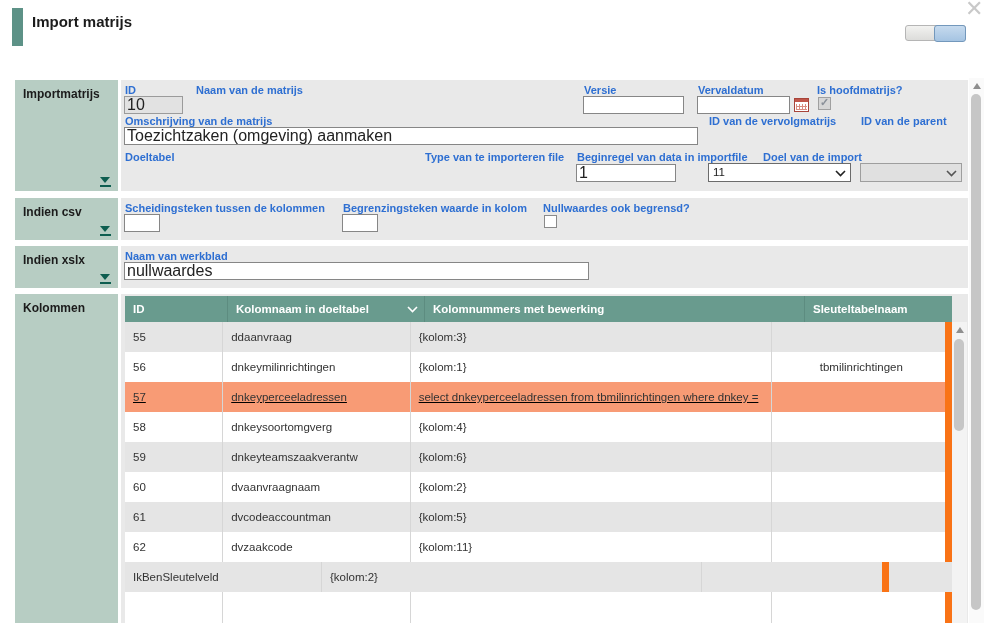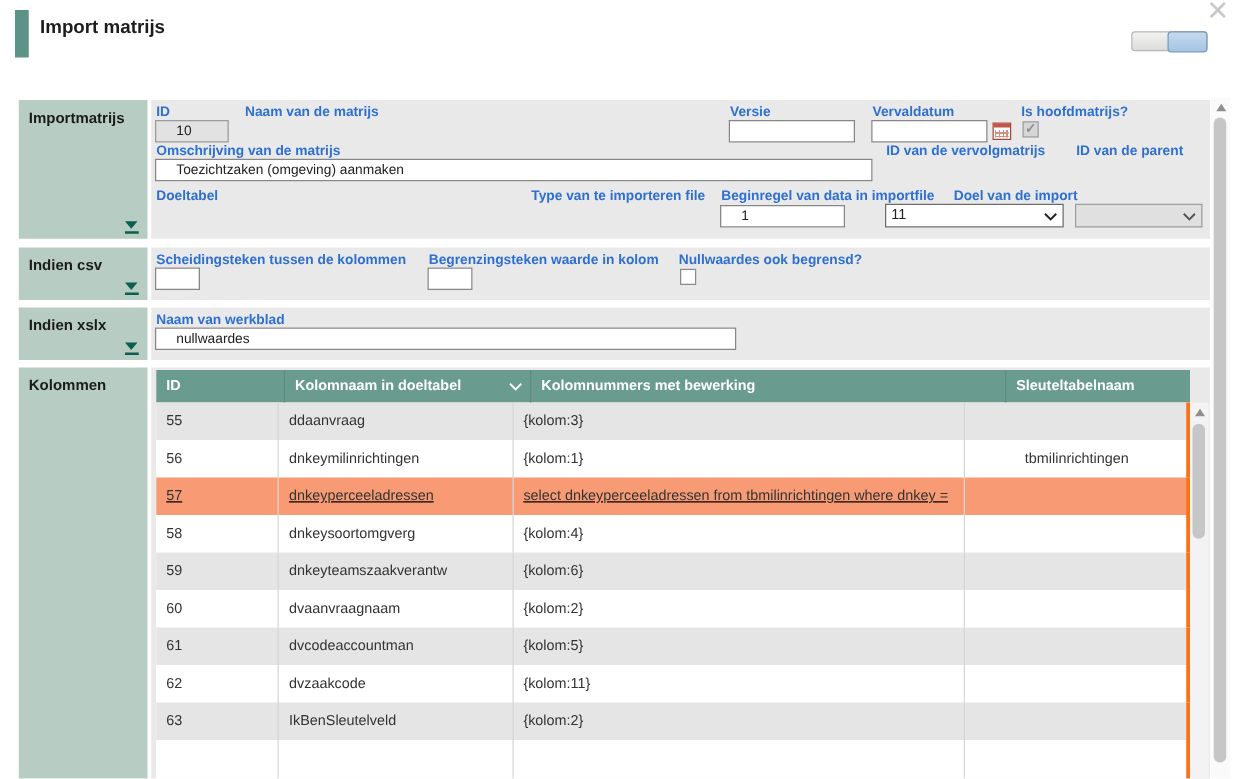--- a/index.html
+++ b/index.html
@@ -15,21 +15,21 @@
 
   
   .sec-label { position:absolute; left:15px; width:103px; background:#b7cdc3; font-size:12px; font-weight:bold; color:#1b1b1b; padding:7px 0 0 8px; }
   .sec-content { position:absolute; left:121px; width:847px; background:#e9e9e9; }
   .collapse-icon { position:absolute; right:7px; bottom:4px; width:11px; height:10px; cursor:pointer; }
   .collapse-icon::before { content:""; position:absolute; top:0; left:0; border-left:5.5px solid transparent; border-right:5.5px solid transparent; border-top:6px solid #0e5e50; }
   .collapse-icon::after { content:""; position:absolute; bottom:0; left:0; width:11px; height:2px; background:#0e5e50; }
 
   
   .lbl { position:absolute; font-size:11px; font-weight:bold; color:#2e6fd2; white-space:nowrap; }
-  .inp { position:absolute; height:18px; border:1px solid #868686; background:#fff; font-family:inherit; font-size:11px; color:#222; padding:1px 16px; }
+  .inp { position:absolute; height:18px; border:1px solid #868686; background:#fff; font-family:inherit; font-size:16px; color:#222; padding:1px 2px; }
   .inp.dis { background:#e2e2e2; border-color:#9b9b9b; }
   .sel { position:absolute; height:19px; border:1px solid #6b6b6b; background:#fff; font-size:11.5px; color:#222; padding:2px 18px 0 4px; white-space:nowrap; cursor:default;margin-top:36px; }
   .sel .chev { position:absolute; right:4px; top:6px; }
   .sel.dis { background:#e0e0e0; border-color:#9e9e9e; }
   .checkbox { position:absolute; width:13px; height:13px; border:1px solid #8a8a8a; background:#fff; }
   .checkbox.on { background:#d6d6d6; border-color:#a0a0a0; }
   .checkbox.on::after { content:"\2713"; position:absolute; top:-2px; left:1px; font-size:11px; font-weight:bold; color:#8a9099; }
   .cal { position:absolute; width:15px; height:14px; background:#fff; border:1px solid #a8453a; }
   .cal::before { content:""; position:absolute; top:0; left:0; right:0; height:3px; background:#c0564a; }
   .cal::after { content:""; position:absolute; top:5px; left:1px; right:1px; bottom:1px;
@@ -40,21 +40,21 @@
   .table { position:absolute; left:125px; top:296px; width:827px; background:#fff; }
   .thead { display:flex; height:26px; background:#699b8e; }
   .th { font-size:11.5px; font-weight:bold; color:#fff; line-height:26px; padding-left:8px; border-right:1px solid #5d8c80; white-space:nowrap; overflow:hidden; }
   .th.c1wrap { display:flex; justify-content:space-between; align-items:center; padding-right:6px; }
   .c0 { width:103px; } .c1 { width:197px; } .c2 { width:380px; } .c3 { width:147px; border-right:none; }
   .trow { display:flex; height:30px; background:#fff; }
   .trow.stripe { background:#e5e5e5; }
   .trow.hl { background:#f89b75;text-decoration:underline; }
   .trow.empty { height:31px; }
   .tcell { font-size:11.5px; color:#333; line-height:30px; padding-left:8px; border-right:1px solid #d6d6d6; white-space:nowrap; overflow:hidden; }
-  .tcell.c3 { border-right:3px solid #f97316;margin-left:40px; }
+  .tcell.c3 { border-right:7px solid #f97316;margin-left:40px; }
 
   
   .sb { position:absolute; background:#f3f3f3; }
   .sb .arrow-up { width:0; height:0; border-left:4px solid transparent; border-right:4px solid transparent; border-bottom:6px solid #8f8f8f; margin:5px auto 0; }
   .sb .thumb { position:absolute; left:2px; width:10px; background:#c6c6c6; border-radius:6px; }
   .sb.outer { background:#fafafa; }
 </style>
 </head>
 <body>
 
@@ -205,21 +205,20 @@
           <div class="tcell c2">{kolom:5}</div>
           <div class="tcell c3"></div>
         </div>
         <div class="trow">
           <div class="tcell c0">62</div>
           <div class="tcell c1">dvzaakcode</div>
           <div class="tcell c2">{kolom:11}</div>
           <div class="tcell c3"></div>
         </div>
         <div class="trow stripe">
-          <div class="tcell c0">63</div>
           <div class="tcell c1">IkBenSleutelveld</div>
           <div class="tcell c2">{kolom:2}</div>
           <div class="tcell c3"></div>
         </div>
         <div class="trow empty">
           <div class="tcell c0"></div>
           <div class="tcell c1"></div>
           <div class="tcell c2"></div>
           <div class="tcell c3"></div>
         </div>

